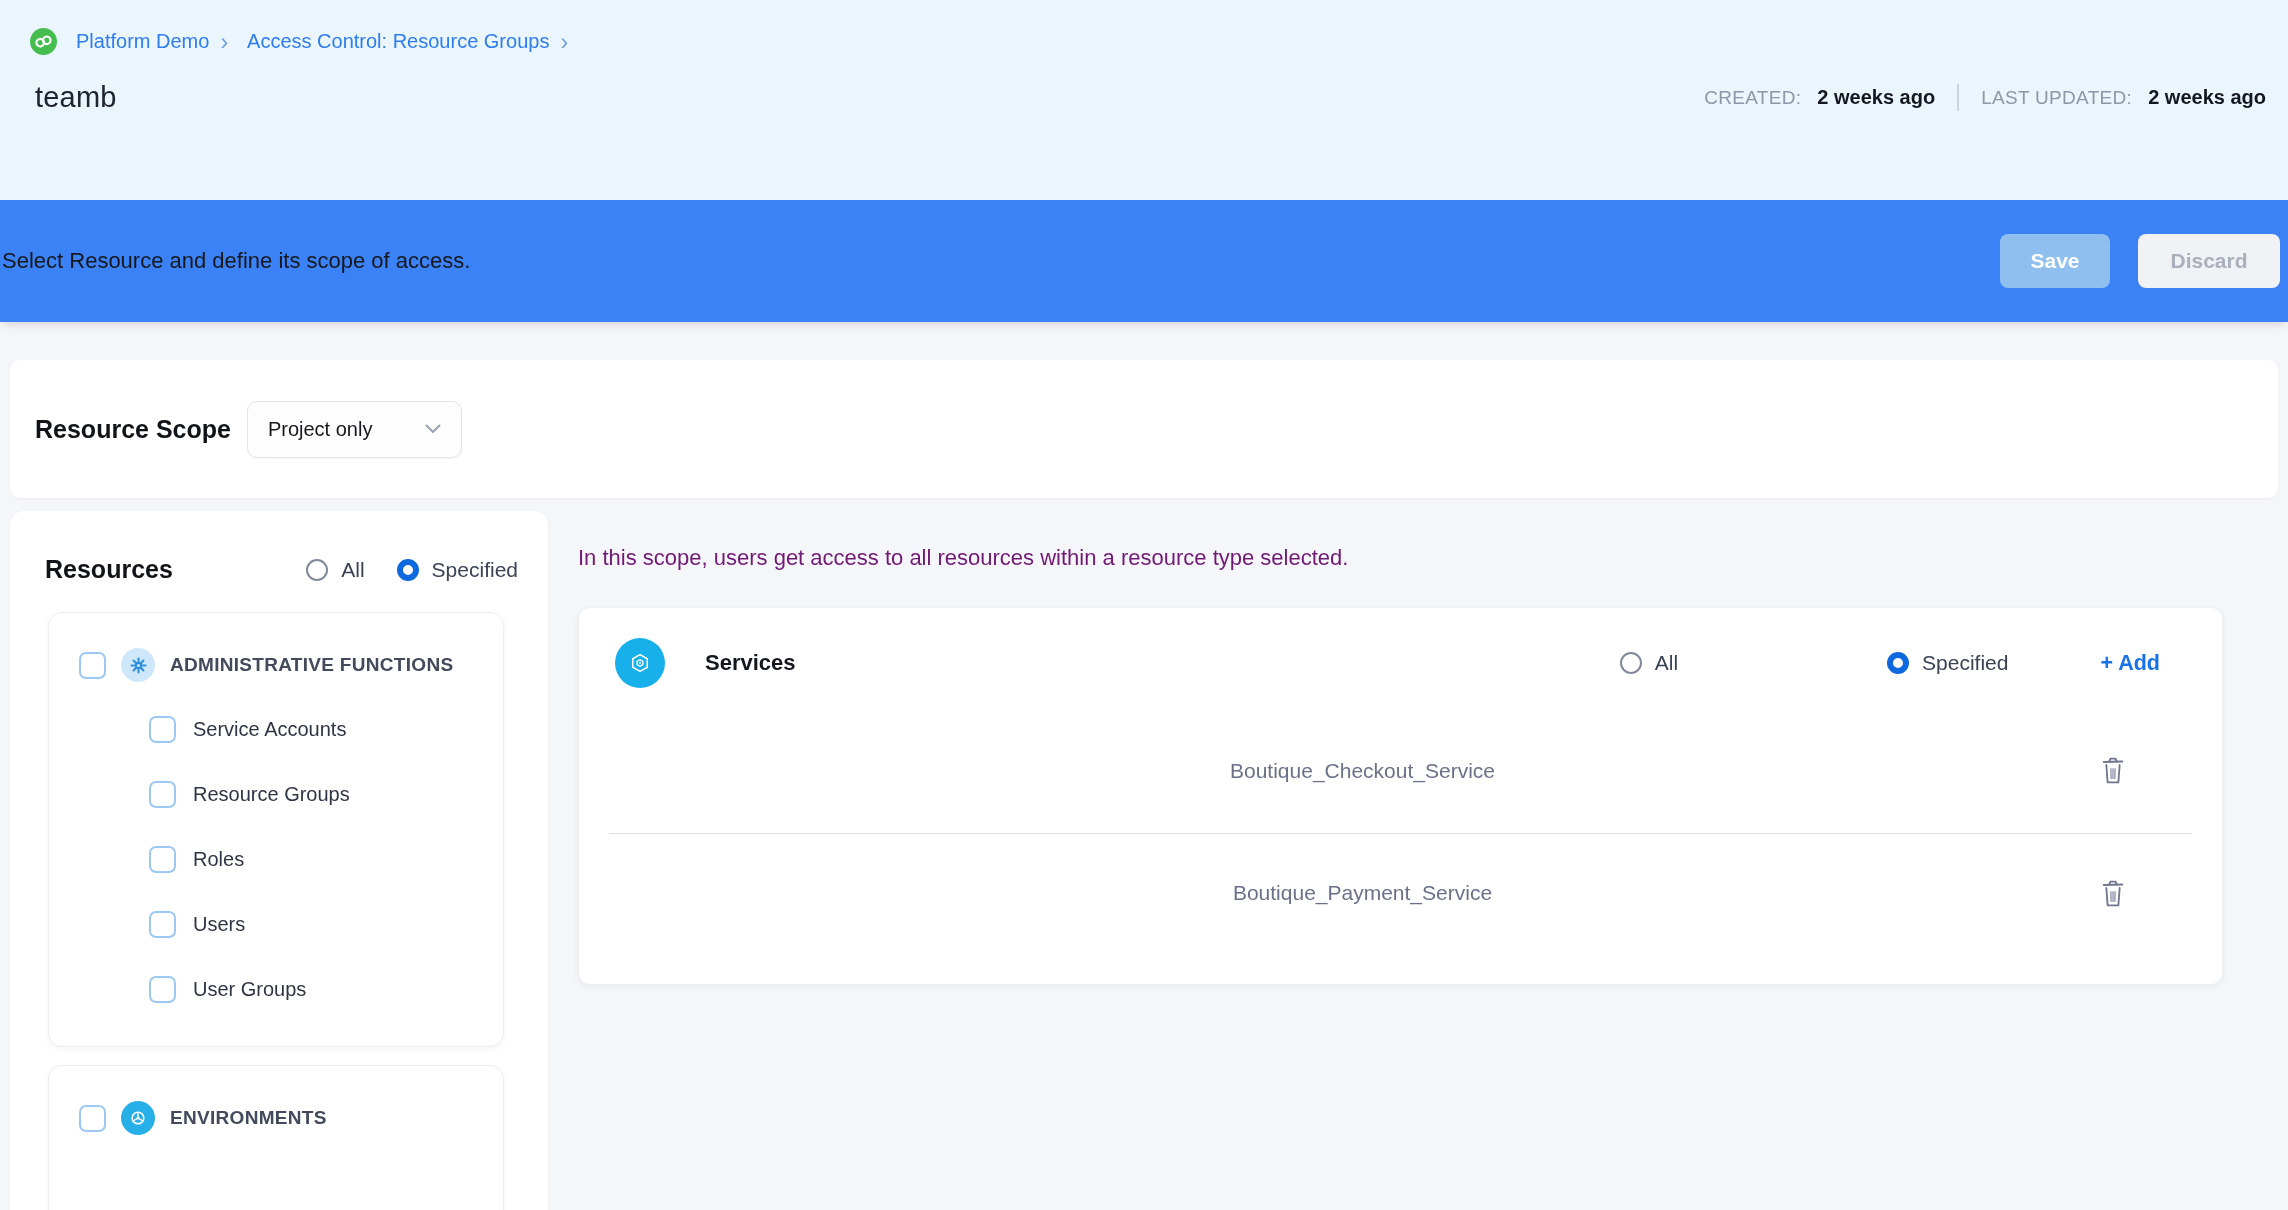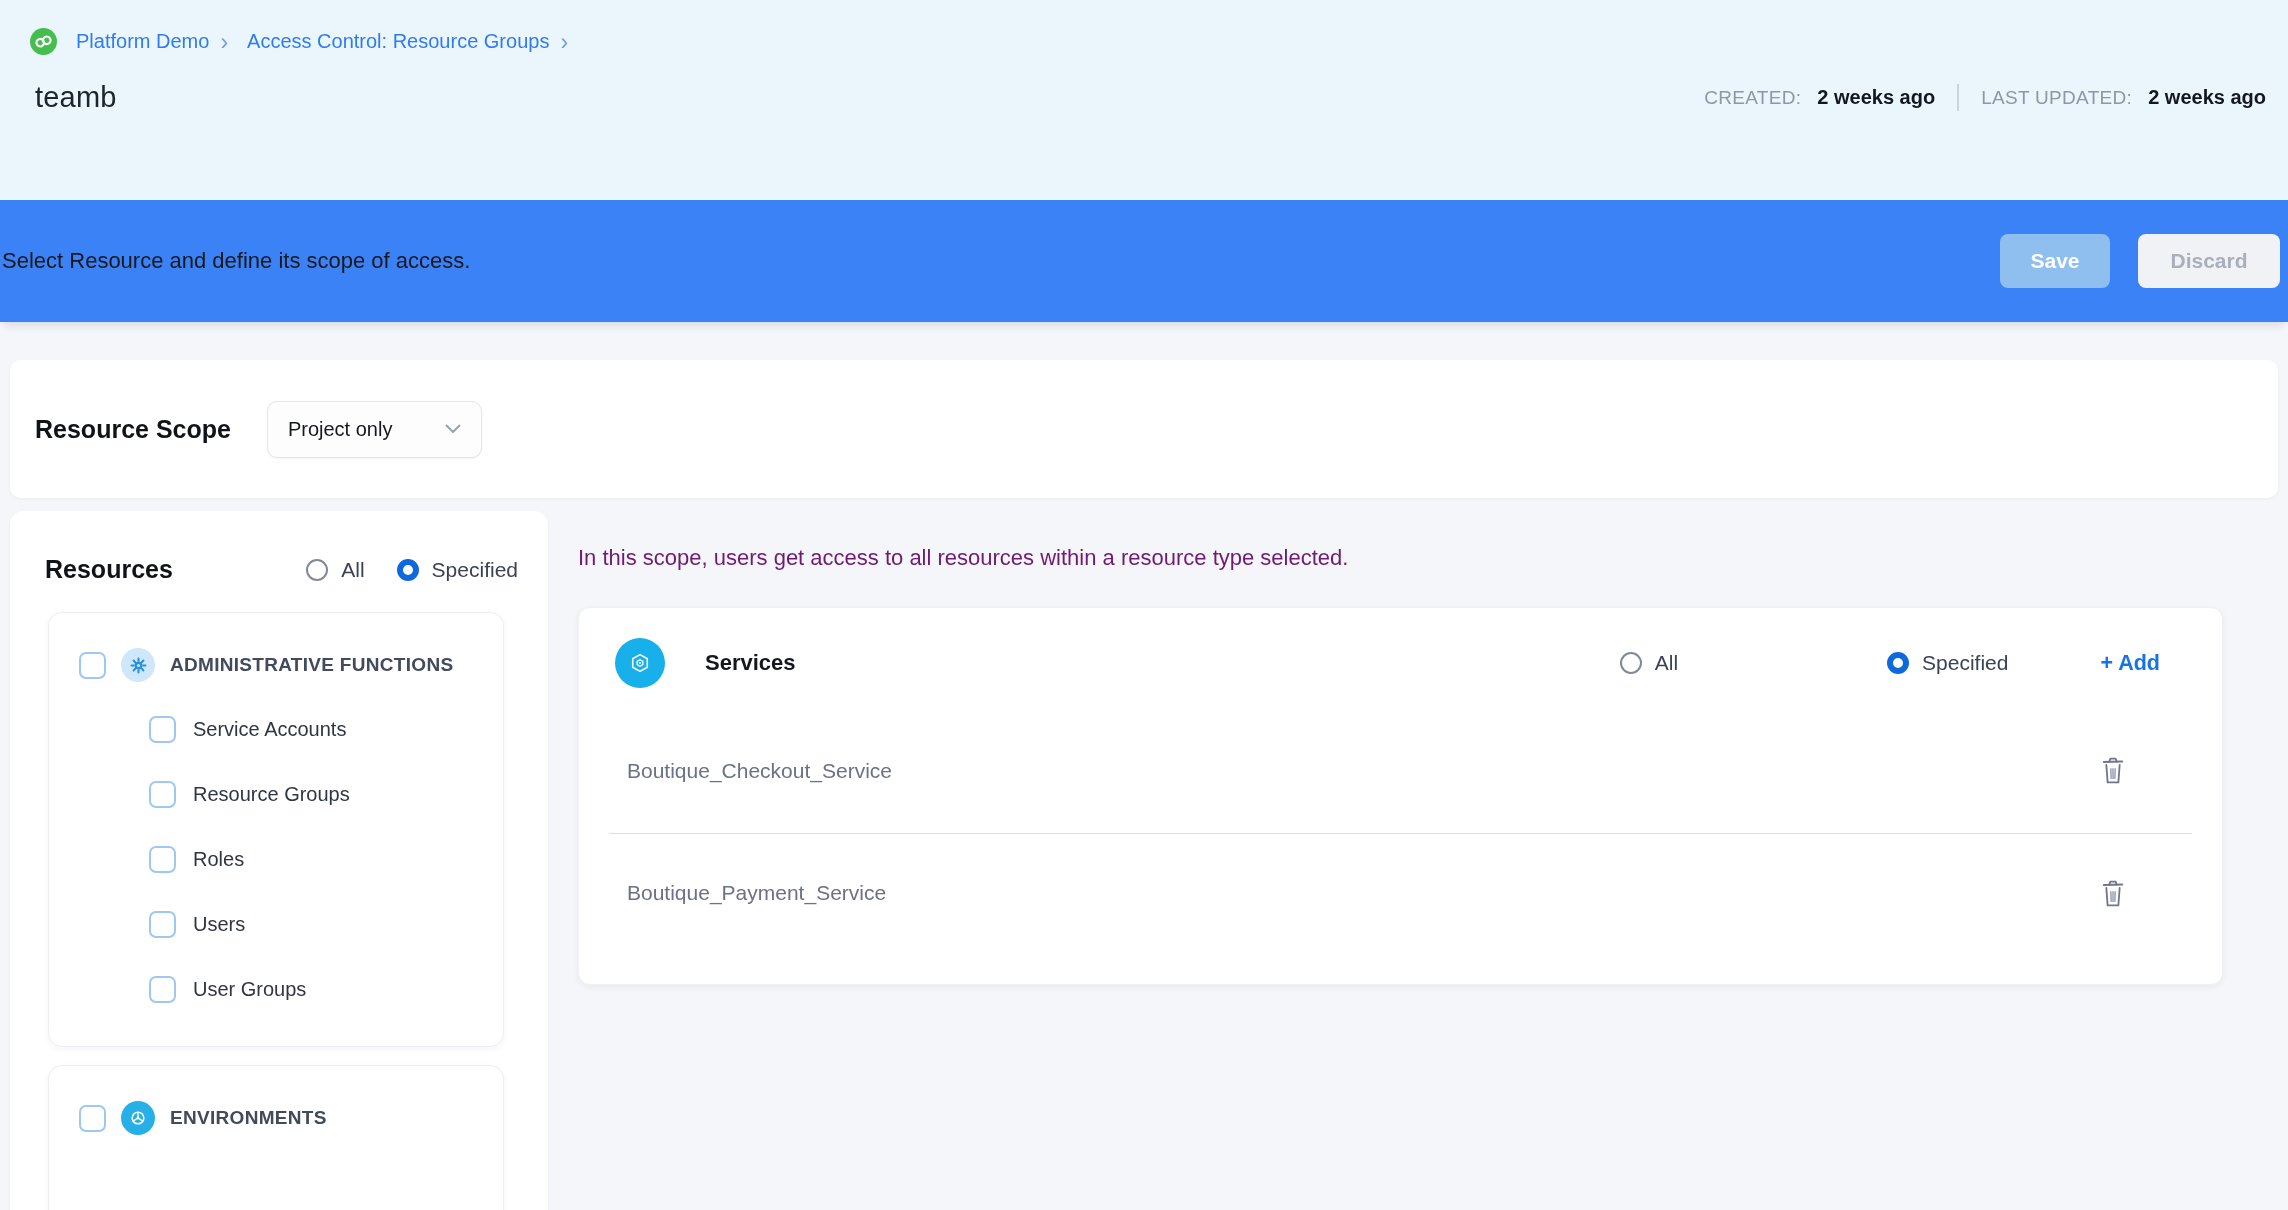--- a/index.html
+++ b/index.html
@@ -23,21 +23,21 @@
     padding:0 8px 0 2px; box-shadow:0 6px 9px -4px rgba(110,120,140,.28); position:relative; z-index:2; }
   .action-desc { flex:1; font-size:22px; color:#16181d; }
   .btn { height:54px; border:none; border-radius:8px; font-family:inherit; font-size:21px; font-weight:700; cursor:pointer; }
   .btn-save { width:110px; background:#8fbfee; color:#ffffff; margin-right:28px; }
   .btn-discard { width:142px; background:#f1f2f5; color:#a9b0bc; }
 
   
   .content { height:888px; background:#f5f6f9; padding:38px 10px 0; }
 
   .scope-panel { height:138px; background:#fff; border-radius:10px; display:flex; align-items:center;
-    gap:36px; padding-left:25px; margin-bottom:13px; box-shadow:0 1px 3px rgba(30,40,60,.05); }
+    gap:16px; padding-left:25px; margin-bottom:13px; box-shadow:0 1px 3px rgba(30,40,60,.05); }
   .scope-label { font-size:25px; font-weight:700; color:#101317; }
   .dropdown { height:57px; min-width:215px; border:1.5px solid #e2e5eb; border-radius:10px; background:#fdfdfe;
     display:flex; align-items:center; justify-content:space-between; padding:0 20px; gap:26px;
     font-size:20px; font-weight:500; color:#16181d; cursor:pointer; box-shadow:0 1px 2px rgba(30,40,60,.05); }
 
   .columns { display:flex; gap:30px; align-items:flex-start; }
 
   
   .left-panel { width:538px; flex-shrink:0; background:#fff; border-radius:14px; height:790px;
     box-shadow:0 1px 3px rgba(30,40,60,.05); }
@@ -68,21 +68,21 @@
   .services-card { margin-right:55px; background:#fff; border:1px solid #eef0f4; border-radius:12px;
     box-shadow:0 2px 6px rgba(25,35,60,.06); }
   .services-header { display:flex; align-items:center; padding:30px 62px 18px 36px;gap:14px; }
   .service-type-icon { width:50px; height:50px; border-radius:50%; background:#18b0ea;
     display:flex; align-items:center; justify-content:center; flex-shrink:0; }
   .services-title { margin-left:26px; font-size:22px; font-weight:700; color:#14171e; }
   .radio-all-svc { margin-left:auto; }
   .radio-specified-svc { margin-left:195px; }
   .add-btn { margin-left:78px; font-size:21.5px; font-weight:700; color:#1872e8; cursor:pointer; white-space:nowrap; }
   .service-rows { padding:6px 30px 28px; }
-  .service-row { height:122px; display:flex; align-items:center; padding:0 64px 4px 18px; }
+  .service-row { height:122px; display:flex; align-items:center; padding:0 64px 4px 18px;text-align:center; }
   .service-row.first { border-bottom:1.5px solid #dcdfe9; }
   .service-name { flex:1; font-size:21px; color:#6a7188; }
   .trash-btn { background:none; border:none; cursor:pointer; padding:2px; line-height:0; }
 </style>
 </head>
 <body>
 
 <div class="topbar">
   <div class="breadcrumb">
     <svg width="27" height="27" viewBox="0 0 26 26">

